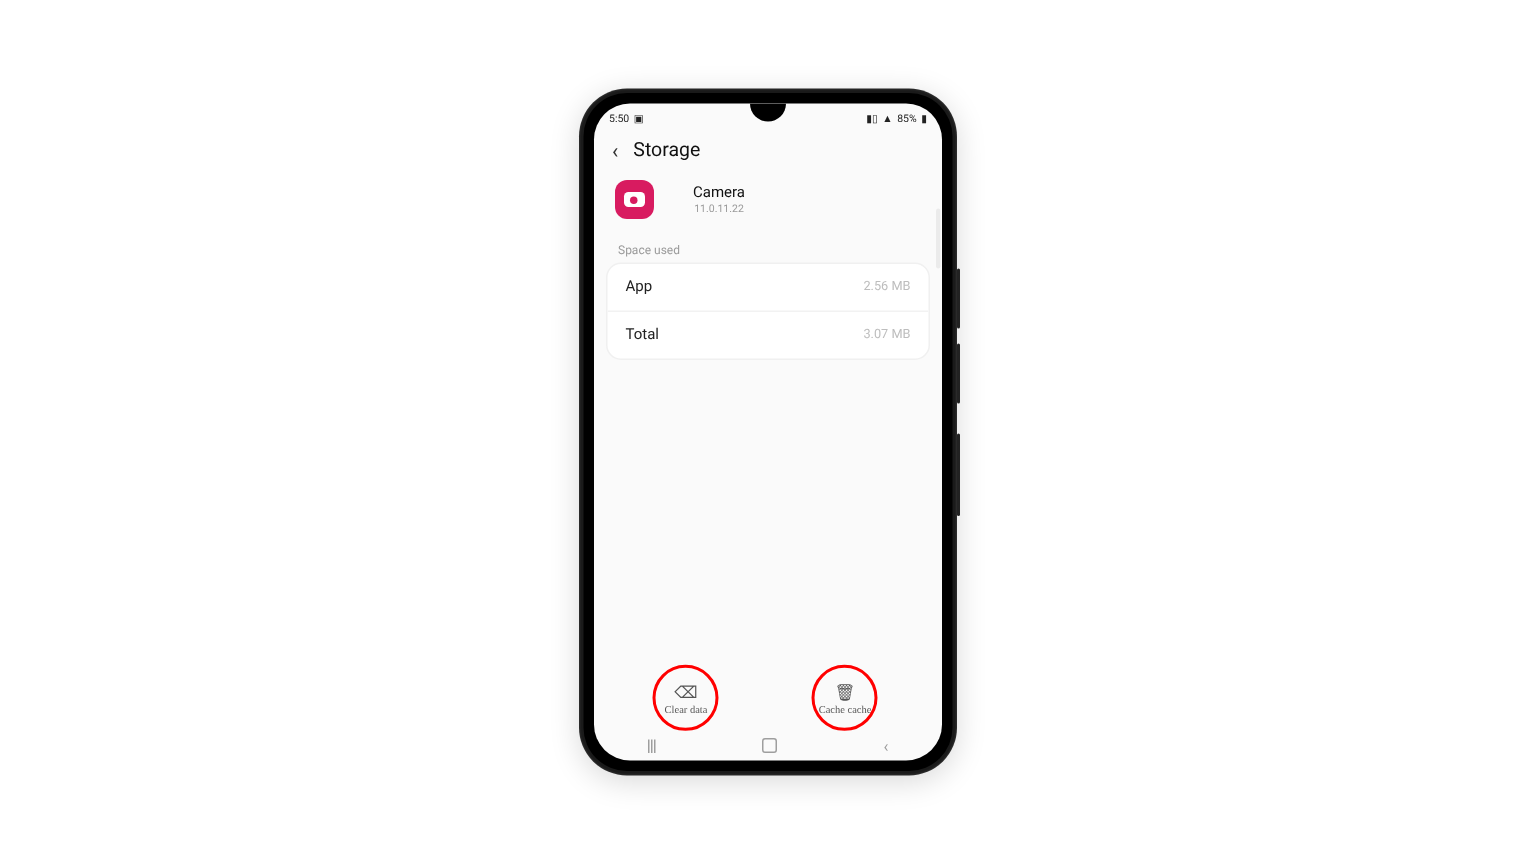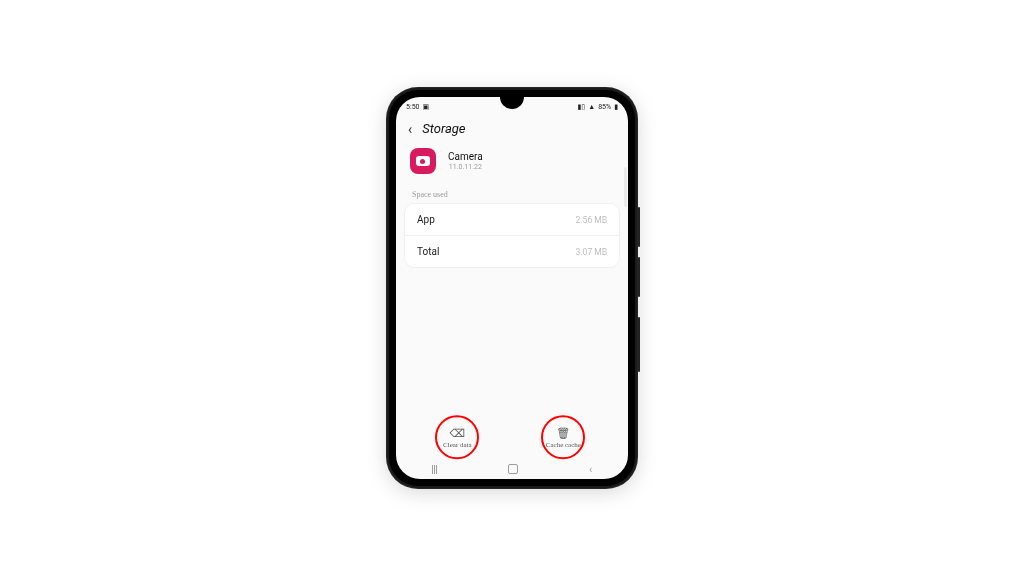--- a/index.html
+++ b/index.html
@@ -1,39 +1,39 @@
 <!DOCTYPE html>
 <html><head>
 <meta charset="utf-8">
 <style>
   html,body{margin:0;padding:0;width:1024px;height:576px;background:#fff;font-family:-apple-system,BlinkMacSystemFont,"Segoe UI",Roboto,Arial,sans-serif;}
   .stage{width:1024px;height:576px;position:relative;display:flex;align-items:center;justify-content:center;}
-  .phone{position:relative;width:252px;height:402px;background:#1a1a1a;border-radius:32px;box-shadow:0 4px 20px rgba(0,0,0,.15), inset 0 0 2px rgba(255,255,255,.2);}
+  .phone{position:relative;width:252px;height:458px;background:#1a1a1a;border-radius:32px;box-shadow:0 4px 20px rgba(0,0,0,.15), inset 0 0 2px rgba(255,255,255,.2);}
   .phone::before{content:"";position:absolute;inset:3px;border-radius:29px;background:#000;}
   .side-btn{position:absolute;right:-2px;width:2px;background:#222;border-radius:1px;}
   .side-btn.a{top:120px;height:40px;}
   .side-btn.b{top:170px;height:40px;}
   .side-btn.c{top:230px;height:55px;}
   .screen{position:absolute;top:10px;left:10px;right:10px;bottom:10px;border-radius:24px;background:#fafafa;overflow:hidden;display:flex;flex-direction:column;}
   .notch{position:absolute;top:0;left:50%;transform:translateX(-50%);width:24px;height:12px;background:#000;border-bottom-left-radius:12px;border-bottom-right-radius:12px;z-index:5;}
   .statusbar{height:16px;display:flex;align-items:center;justify-content:space-between;padding:2px 10px 0;font-size:7px;color:#222;}
   .statusbar .left{display:flex;gap:3px;align-items:center;}
   .statusbar .right{display:flex;gap:3px;align-items:center;}
   .heading{display:flex;align-items:center;gap:10px;padding:6px 12px 8px;}
   .heading .back{font-size:14px;color:#333;line-height:1;}
-  .heading .title{font-size:13px;color:#111;font-style:italic;}
-  .app-row{display:flex;align-items:center;gap:12px;padding:4px 14px 14px;}
+  .heading .title{font-size:13px;color:#111;}
+  .app-row{display:flex;align-items:center;gap:26px;padding:4px 14px 14px;}
   .app-icon{width:26px;height:26px;border-radius:8px;background:#d81b60;display:flex;align-items:center;justify-content:center;}
   .app-icon-inner{width:14px;height:10px;border-radius:3px;background:#fff;position:relative;}
   .app-icon-inner::after{content:"";position:absolute;left:4px;top:2.5px;width:5px;height:5px;border-radius:50%;background:#d81b60;}
   .app-meta .name{font-size:10px;color:#111;line-height:1.2;}
   .app-meta .ver{font-size:7px;color:#9a9a9a;text-align:center;}
-  .section-label{font-size:8px;color:#9a9a9a;padding:2px 16px 4px;font-family:Liberation Serif, serif;}
+  .section-label{font-size:8px;color:#9a9a9a;padding:2px 16px 4px;}
   .list{margin:0 8px;border-radius:10px;background:#fff;border:1px solid #f0f0f0;overflow:hidden;}
-  .row{display:flex;justify-content:space-between;align-items:center;padding:10px 12px;font-size:10px;color:#222;border-top:1px solid #f2f2f2;}
+  .row{display:flex;justify-content:space-between;align-items:flex-start;padding:10px 12px;font-size:10px;color:#222;border-top:1px solid #f2f2f2;}
   .row:first-child{border-top:none;}
   .row .val{color:#bdbdbd;font-size:8.5px;}
   .spacer{flex:1;}
   .bottom{display:flex;justify-content:space-around;padding:6px 10px 6px;}
   .action{position:relative;display:flex;flex-direction:column;align-items:center;gap:2px;padding:4px 8px;}
   .action .ico{font-size:11px;color:#555;line-height:1;}
   .action .lbl{font-size:7px;color:#555;font-family:Liberation Serif, serif;}
   .ring{position:absolute;top:50%;left:50%;width:40px;height:40px;border:2.5px solid #ff0000;border-radius:50%;transform:translate(-50%,-54%);pointer-events:none;}
   .navbar{height:20px;display:flex;justify-content:space-around;align-items:center;color:#9e9e9e;font-size:10px;}
   .nav-recent{display:flex;gap:1px;}

